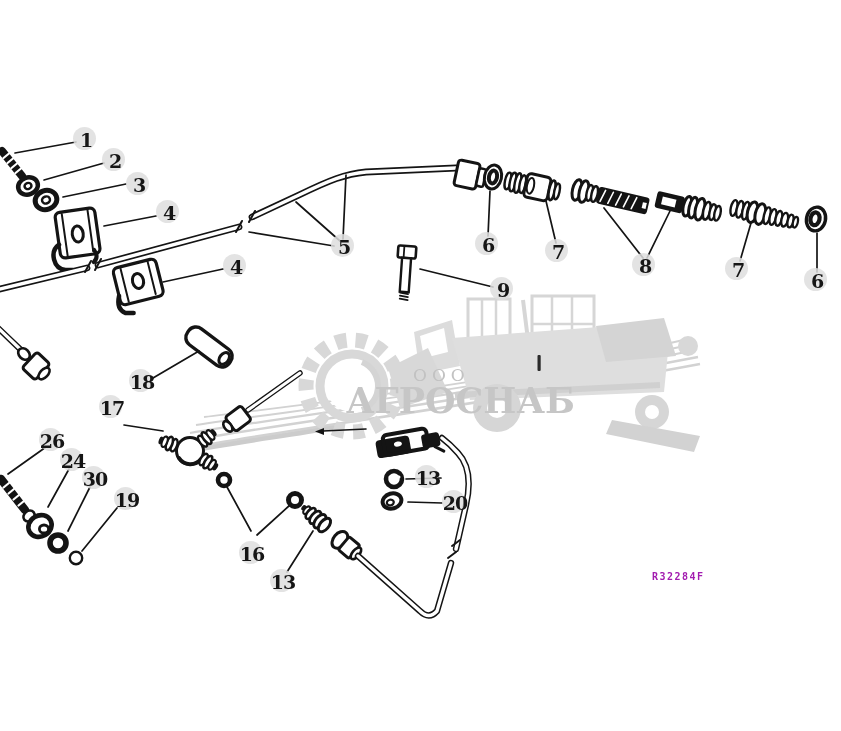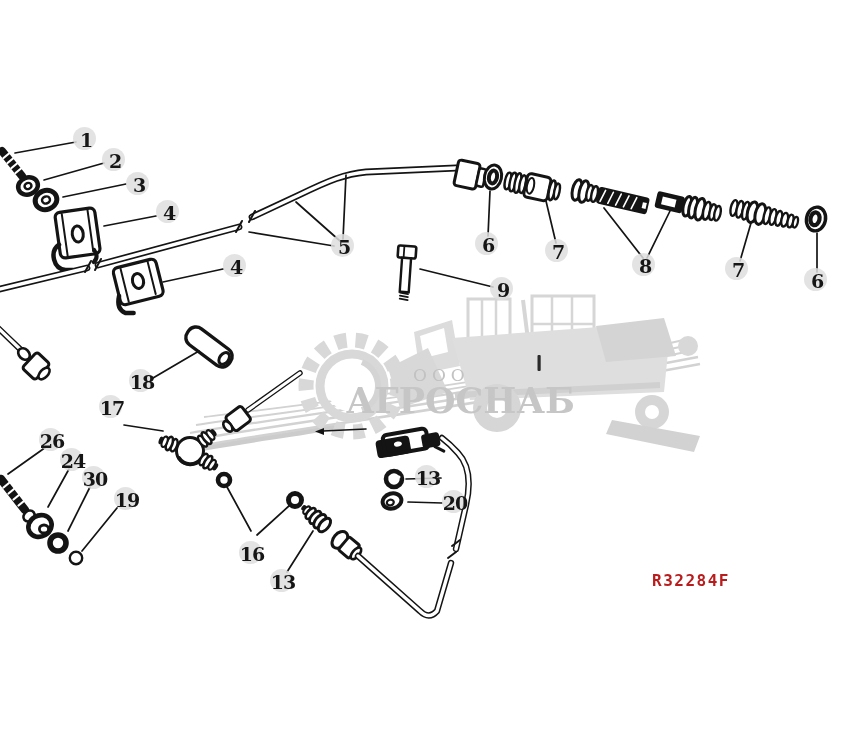--- a/index.html
+++ b/index.html
@@ -16,21 +16,21 @@
     position:absolute;left:1px;top:1px;width:23px;height:23px;border-radius:50%;
     background:#dedede;opacity:.85;
   }
   .callout .num{
     position:relative;font-family:"DejaVu Serif", serif;font-weight:700;
     font-size:19px;color:#161616;line-height:1;letter-spacing:-1px;
   }
   .refcode{
     position:absolute;left:652px;top:571px;
     font-family:"DejaVu Sans Mono", monospace;font-weight:700;
-    font-size:16px;letter-spacing:1.5px;color:#b91c1c;
+    font-size:10px;letter-spacing:1.5px;color:#a21caf;
   }
 </style>
 </head>
 <body>
 
 <div class="stage">
 
 <svg width="841" height="731" viewBox="0 0 841 731">
 
   <g>

